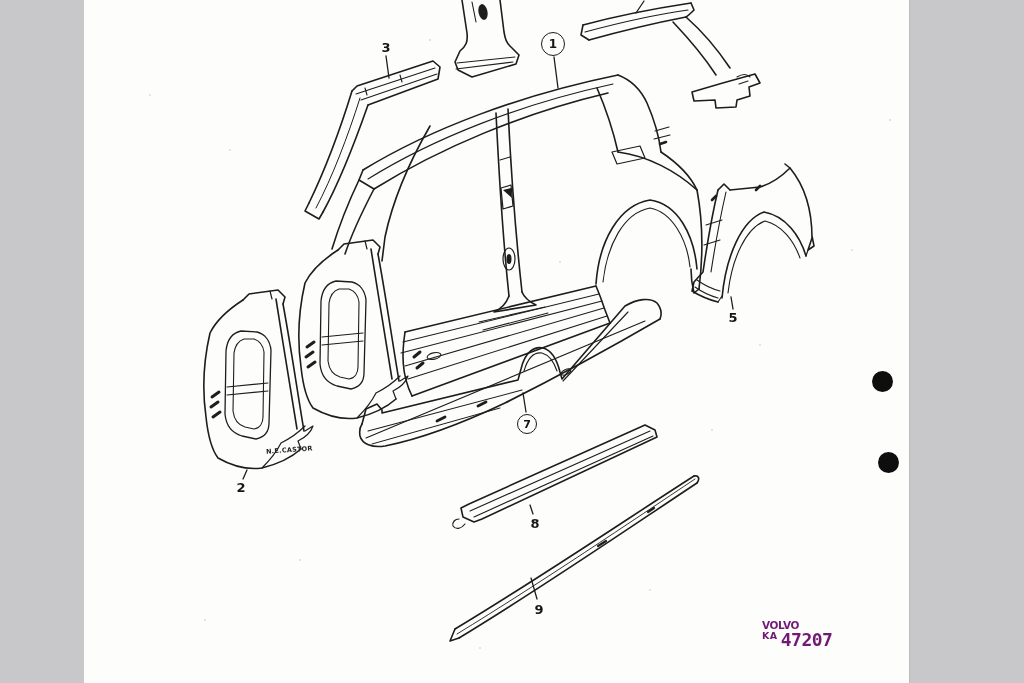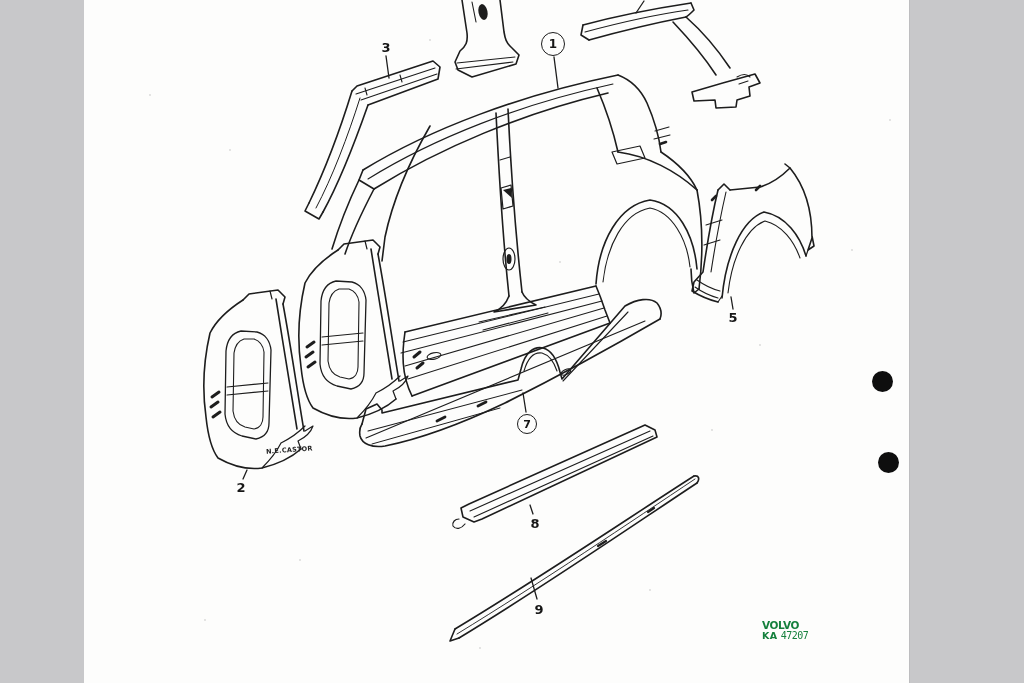--- a/index.html
+++ b/index.html
@@ -23,25 +23,25 @@
   .callout.big{width:22px;height:22px;font-size:12px;}
   .callout.small{width:18px;height:18px;font-size:11px;}
   .hole{position:absolute;width:21px;height:21px;border-radius:50%;background:#0e0e0e;}
   .hole.top{left:872px;top:371px;}
   .hole.bottom{left:878px;top:452px;}
   .castor{
     position:absolute;left:266px;top:446px;color:#222;
     font-size:6.5px;font-weight:bold;letter-spacing:.25px;
     transform:rotate(-4deg);font-family:"DejaVu Sans",sans-serif;
   }
-  .stamp{position:absolute;left:762px;top:620px;color:#15803d;line-height:1.05;}
+  .stamp{position:absolute;left:762px;top:620px;color:#701a75;line-height:1.05;}
   .stamp .brand{font-size:10.5px;font-weight:bold;letter-spacing:-.4px;transform:scaleY(.92);}
   .stamp .code{display:flex;align-items:flex-start;gap:3px;}
   .stamp .prefix{font-size:9.5px;font-weight:bold;letter-spacing:.5px;}
-  .stamp .number{font-size:10px;font-weight:normal;font-family:"DejaVu Sans Mono",monospace;letter-spacing:-.5px;}
+  .stamp .number{font-size:18px;font-weight:bold;font-family:"DejaVu Sans Mono",monospace;letter-spacing:-.5px;}
 </style>
 </head>
 <body>
 
 <div class="page">
 
   <div class="margin left"></div>
   <div class="margin right"></div>
 
   <svg class="diagram" width="1024" height="683" viewBox="0 0 1024 683" fill="none" stroke="#1d1d1d" stroke-width="1.6" stroke-linecap="round" stroke-linejoin="round">

